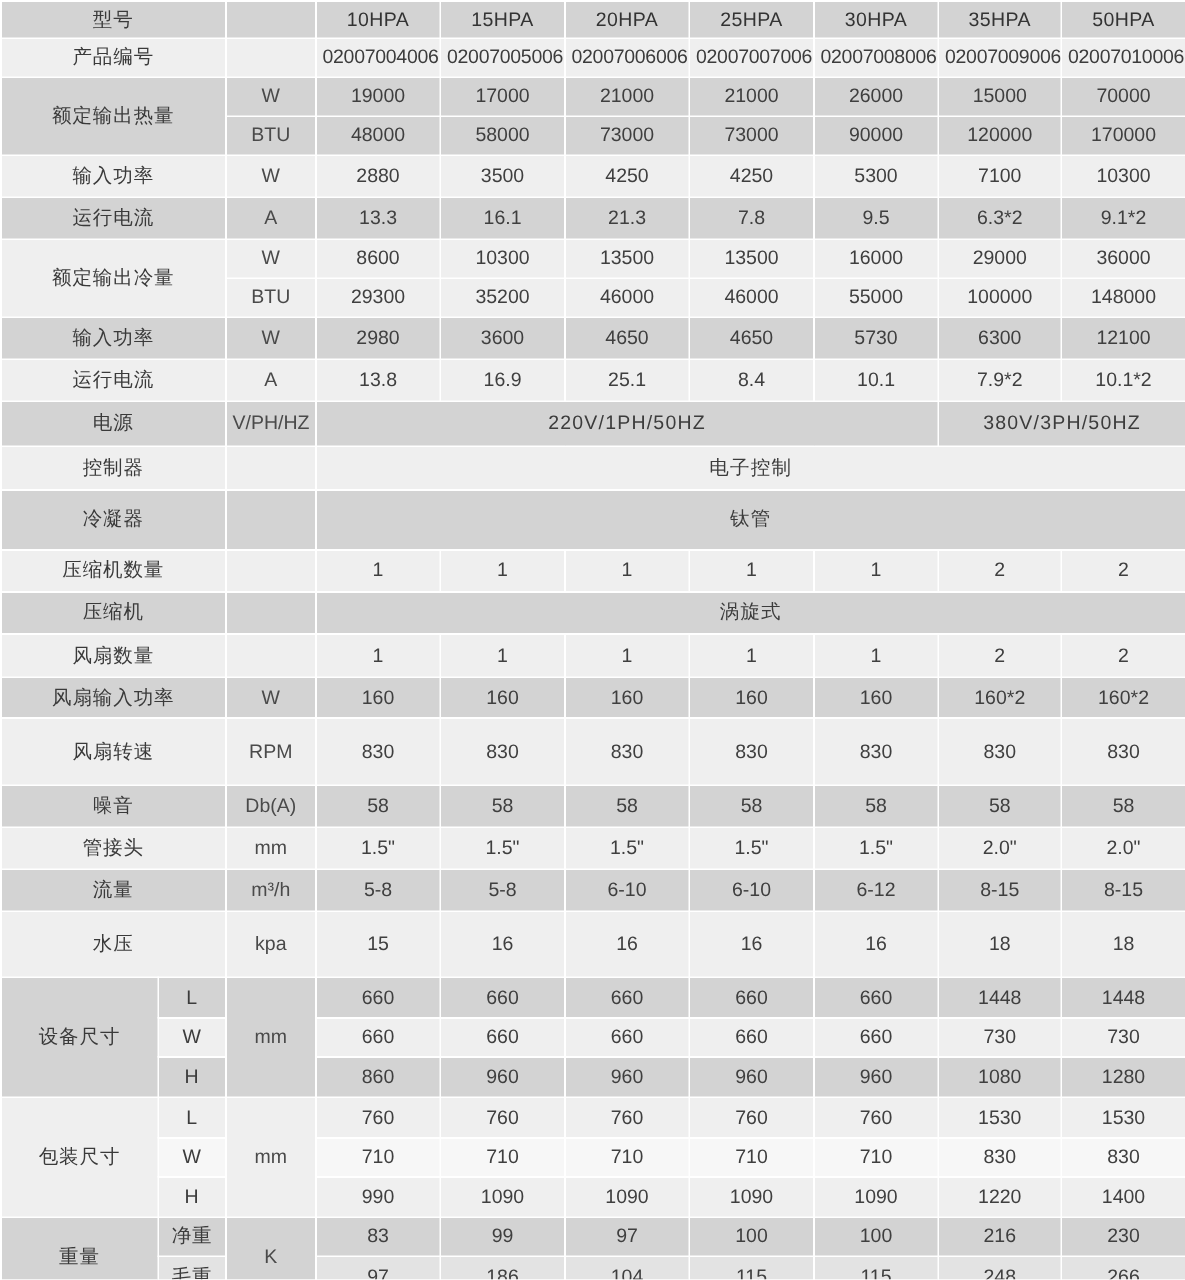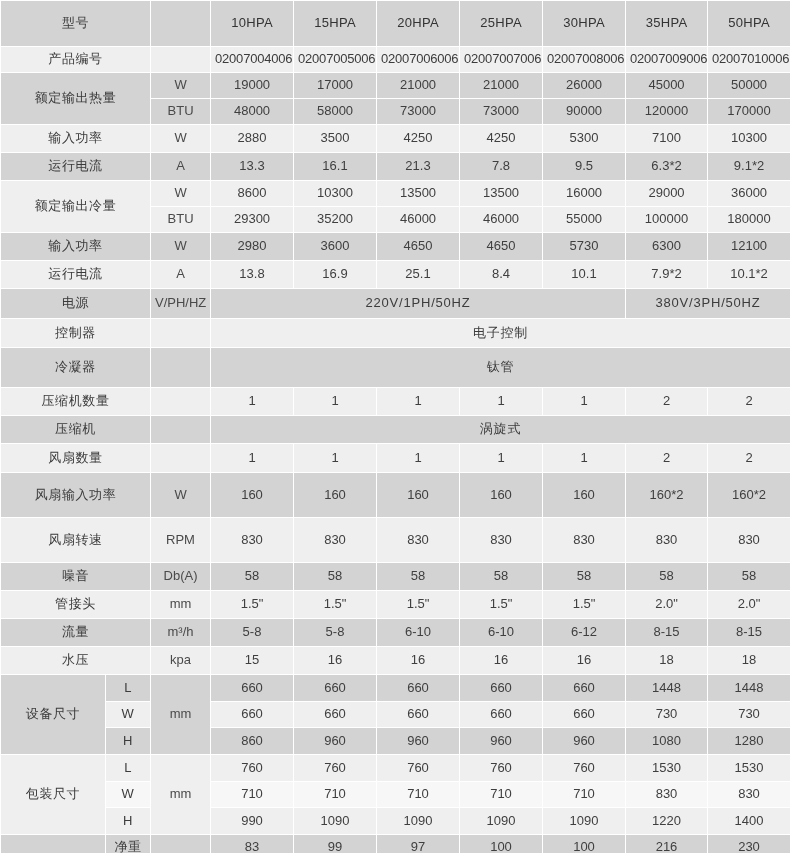--- a/index.html
+++ b/index.html
@@ -87,21 +87,21 @@
       <col style="width:60px">
       <col style="width:83px">
       <col style="width:83px">
       <col style="width:83px">
       <col style="width:83px">
       <col style="width:83px">
       <col style="width:82px">
       <col style="width:83px">
     </colgroup>
     <tbody id="spec-body">
-        <tr class="band-a" style="height: 46px;">
+        <tr class="band-a" style="height: 25px;">
           <td class="rowlabel" colspan="2">型号</td>
           <td class="unit blank"></td>
           <td class="modelhead">10HPA</td>
           <td class="modelhead">15HPA</td>
           <td class="modelhead">20HPA</td>
           <td class="modelhead">25HPA</td>
           <td class="modelhead">30HPA</td>
           <td class="modelhead">35HPA</td>
           <td class="modelhead">50HPA</td>
         </tr>
@@ -117,22 +117,22 @@
           <td class="sn">02007010006</td>
         </tr>
         <tr class="band-a" style="height: 26px;">
           <td class="rowlabel" colspan="2" rowspan="2">额定输出热量</td>
           <td class="unit">W</td>
           <td class="val">19000</td>
           <td class="val">17000</td>
           <td class="val">21000</td>
           <td class="val">21000</td>
           <td class="val">26000</td>
-          <td class="val">45000</td>
-          <td class="val">50000</td>
+          <td class="val">15000</td>
+          <td class="val">70000</td>
         </tr>
         <tr class="band-a" style="height: 26px;">
           <td class="unit">BTU</td>
           <td class="val">48000</td>
           <td class="val">58000</td>
           <td class="val">73000</td>
           <td class="val">73000</td>
           <td class="val">90000</td>
           <td class="val">120000</td>
           <td class="val">170000</td>
@@ -171,21 +171,21 @@
           <td class="val">36000</td>
         </tr>
         <tr class="band-b" style="height: 26px;">
           <td class="unit">BTU</td>
           <td class="val">29300</td>
           <td class="val">35200</td>
           <td class="val">46000</td>
           <td class="val">46000</td>
           <td class="val">55000</td>
           <td class="val">100000</td>
-          <td class="val">180000</td>
+          <td class="val">148000</td>
         </tr>
         <tr class="band-a" style="height: 28px;">
           <td class="rowlabel" colspan="2">输入功率</td>
           <td class="unit">W</td>
           <td class="val">2980</td>
           <td class="val">3600</td>
           <td class="val">4650</td>
           <td class="val">4650</td>
           <td class="val">5730</td>
           <td class="val">6300</td>
@@ -238,21 +238,21 @@
           <td class="rowlabel" colspan="2">风扇数量</td>
           <td class="unit blank"></td>
           <td class="val">1</td>
           <td class="val">1</td>
           <td class="val">1</td>
           <td class="val">1</td>
           <td class="val">1</td>
           <td class="val">2</td>
           <td class="val">2</td>
         </tr>
-        <tr class="band-a" style="height: 45px;">
+        <tr class="band-a" style="height: 27px;">
           <td class="rowlabel" colspan="2">风扇输入功率</td>
           <td class="unit">W</td>
           <td class="val">160</td>
           <td class="val">160</td>
           <td class="val">160</td>
           <td class="val">160</td>
           <td class="val">160</td>
           <td class="val">160*2</td>
           <td class="val">160*2</td>
         </tr>
@@ -293,21 +293,21 @@
           <td class="rowlabel" colspan="2">流量</td>
           <td class="unit">m³/h</td>
           <td class="val">5-8</td>
           <td class="val">5-8</td>
           <td class="val">6-10</td>
           <td class="val">6-10</td>
           <td class="val">6-12</td>
           <td class="val">8-15</td>
           <td class="val">8-15</td>
         </tr>
-        <tr class="band-b" style="height: 28px; margin-left: 28px;">
+        <tr class="band-b" style="height: 44px; margin-left: 28px;">
           <td class="rowlabel" colspan="2">水压</td>
           <td class="unit">kpa</td>
           <td class="val">15</td>
           <td class="val">16</td>
           <td class="val">16</td>
           <td class="val">16</td>
           <td class="val">16</td>
           <td class="val">18</td>
           <td class="val">18</td>
         </tr>

